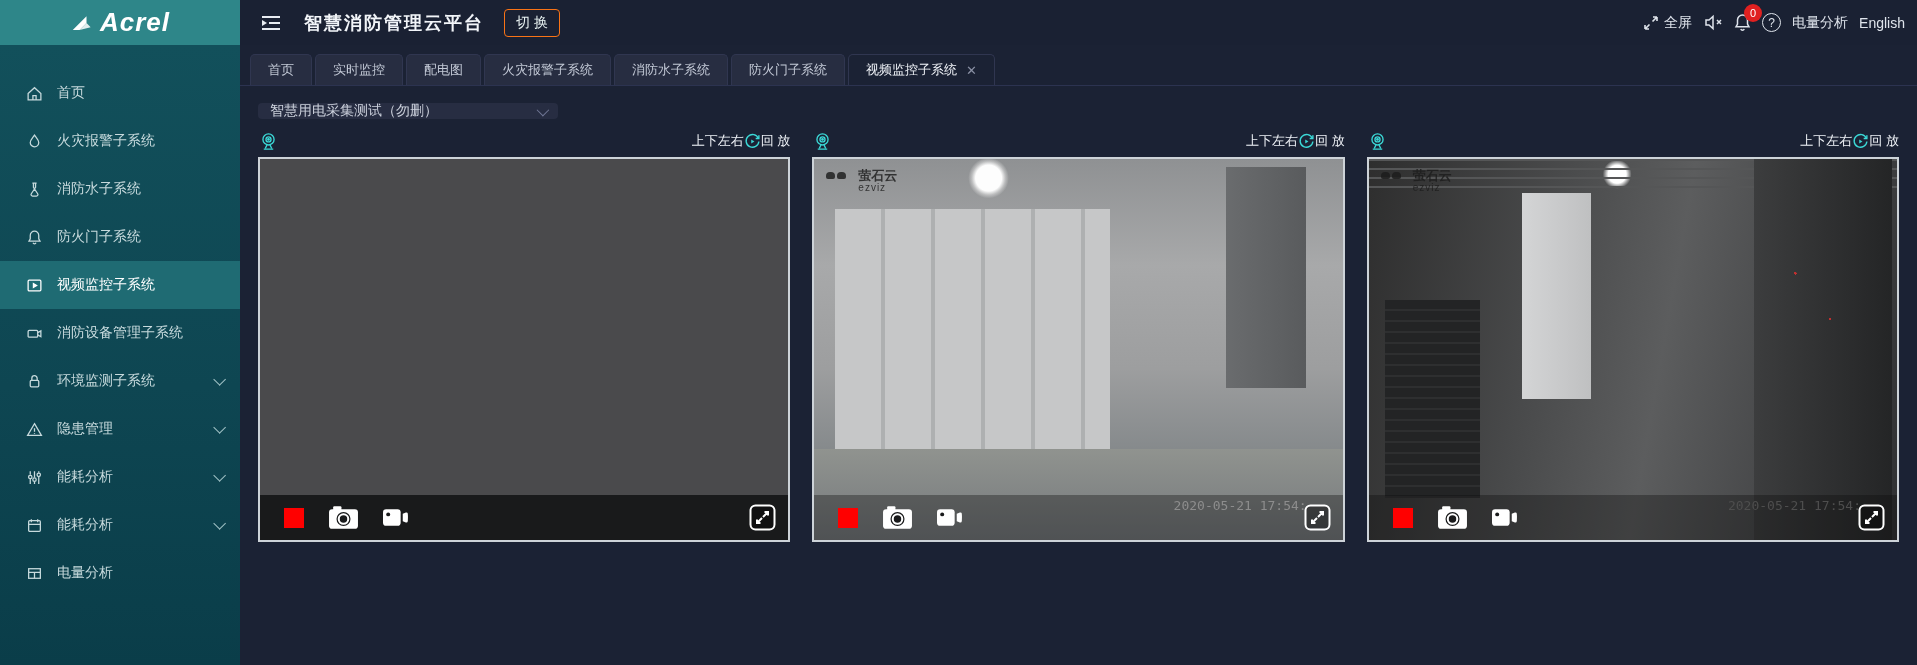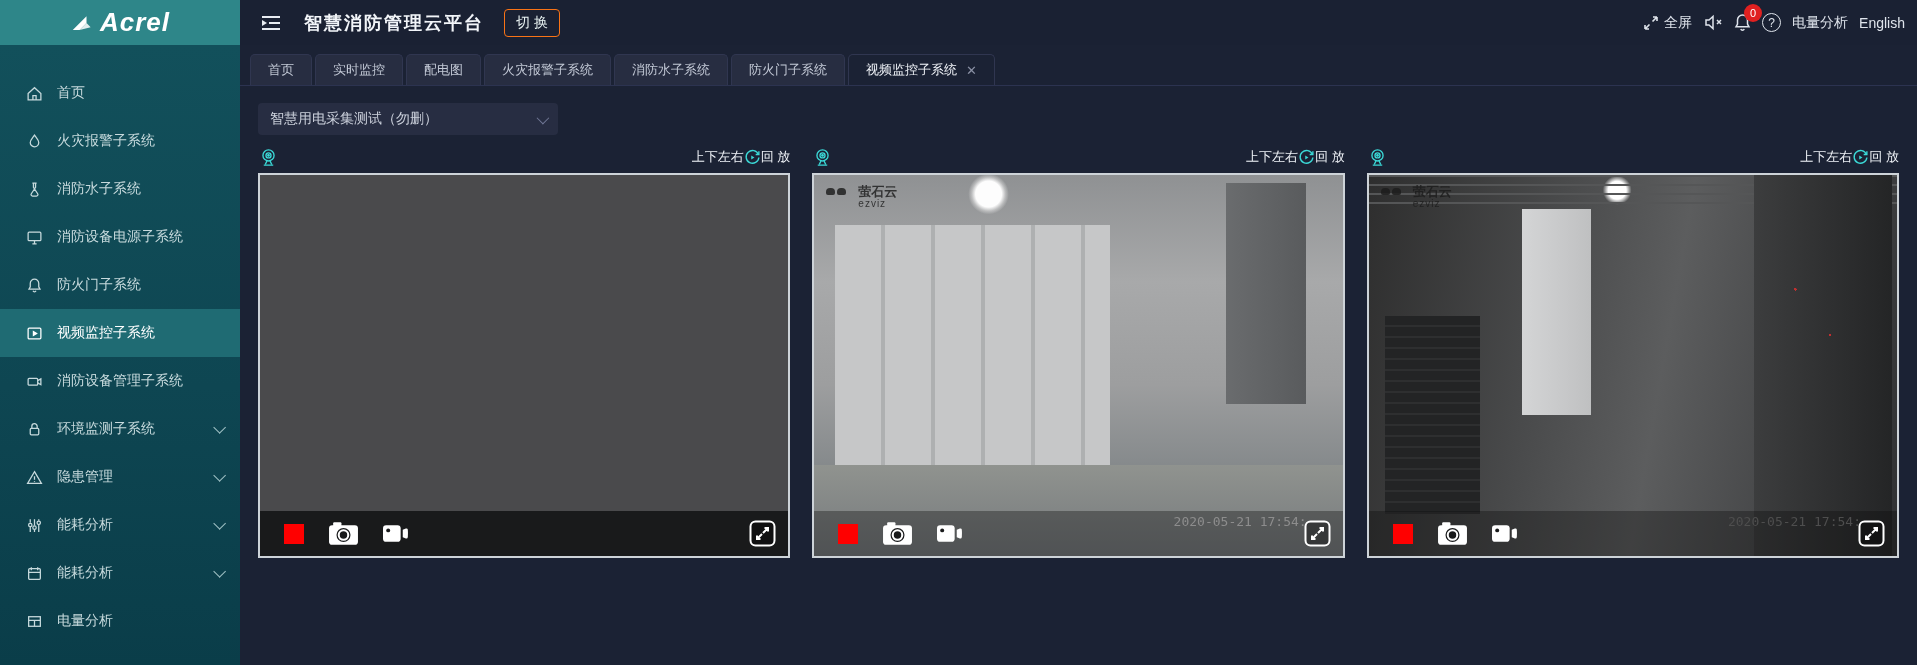--- a/index.html
+++ b/index.html
@@ -44,21 +44,21 @@
   .main { position:absolute; left:240px; top:45px; width:1677px; height:620px; }
   .tabbar { height:41px; border-bottom:1px solid #2c3350; display:flex;
             align-items:flex-end; padding-left:10px; gap:3px; }
   .tab { height:31px; background:#272d41; border:1px solid #303650; border-bottom:none;
          border-radius:5px 5px 0 0; color:#c3c9d6; font-size:13px; display:flex;
          align-items:center; padding:0 17px; cursor:pointer; gap:9px; }
   .tab.active { background:#1b2234; color:#f0f3f8; }
   .tab-close { color:#8b91a5; font-size:13px; cursor:pointer; }
 
   .content { padding:17px 18px 0 18px; }
-  .select-box { width:300px; height:32px; background:#272d42; border-radius:4px;
+  .select-box { width:300px; height:16px; background:#272d42; border-radius:4px;
                 display:flex; align-items:center; padding:0 12px; color:#ccd1dc;
                 font-size:14px; cursor:pointer; }
   .select-box .chev2 { margin-left:auto; width:9px; height:9px; border-right:1.5px solid #717896;
                 border-bottom:1.5px solid #717896; transform:rotate(45deg) translateY(-2px); }
 
   .panels { display:flex; gap:22px; margin-top:9px; }
   .panel { width:533px; }
   .panel-head { height:26px; display:flex; align-items:center; }
   .ptz-group { margin-left:auto; display:flex; align-items:center; 
                color:#eef1f6; font-size:13px; }
@@ -190,29 +190,20 @@
 
   <div class="side-item">
     <span class="side-icon">
       <svg width="17" height="17" viewBox="0 0 16 16" stroke="currentColor" stroke-width="1.2" fill="none">
         <path d="M6 2h4M7 2.5v3.5l4 6a1.4 1.4 0 01-1.2 2.2H6.2A1.4 1.4 0 015 12l4-6V2.5"></path>
       </svg>
       </span>
     <span class="side-label">消防水子系统</span>
   </div>
 
-  <div class="side-item">
-    <span class="side-icon">
-      <svg width="17" height="17" viewBox="0 0 16 16" stroke="currentColor" stroke-width="1.2" fill="none">
-        <rect x="2" y="3" width="12" height="8" rx="1"></rect>
-          <path d="M6 14h4M8 11v3"></path>
-      </svg>
-      </span>
-    <span class="side-label">消防设备电源子系统</span>
-  </div>
 
   <div class="side-item">
     <span class="side-icon">
       <svg width="17" height="17" viewBox="0 0 16 16" stroke="currentColor" stroke-width="1.2" fill="none">
         <path d="M8 2a4 4 0 00-4 4v3.2L2.8 11.5h10.4L12 9.2V6a4 4 0 00-4-4z"></path>
         <path d="M6.6 13a1.5 1.5 0 002.8 0"></path>
       </svg>
       </span>
     <span class="side-label">防火门子系统</span>
   </div>

